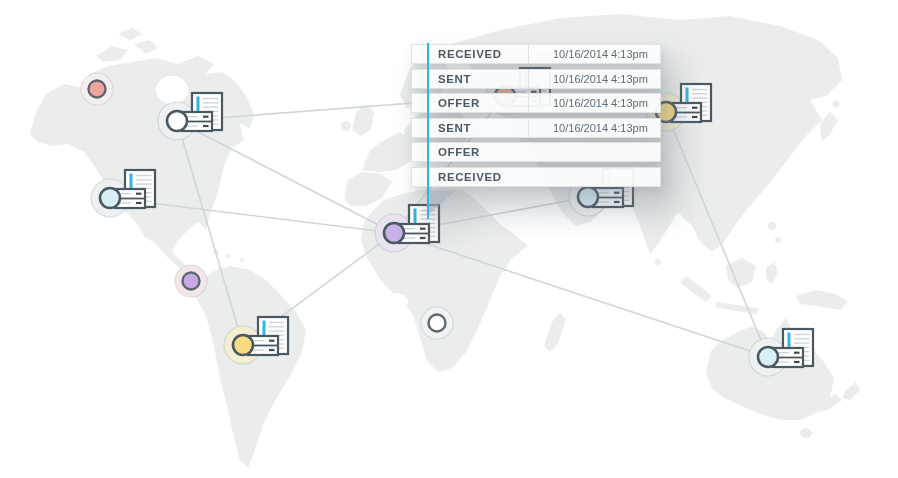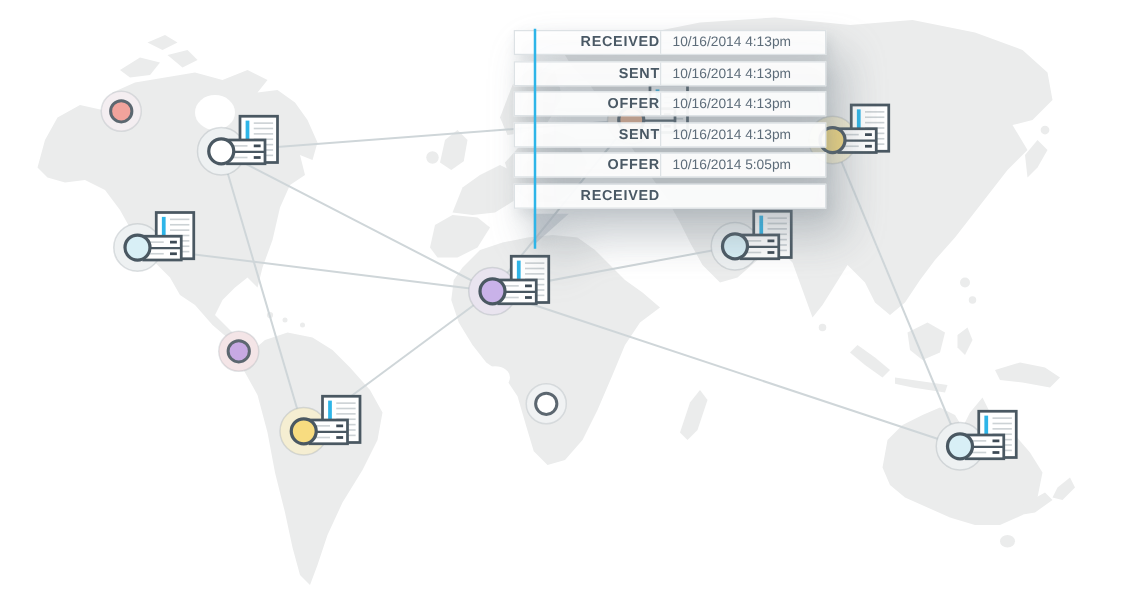--- a/index.html
+++ b/index.html
@@ -2,39 +2,38 @@
 <html><head>
 <meta charset="utf-8">
 <style>
   html,body{margin:0;padding:0;background:#ffffff;}
   body{width:898px;height:478px;overflow:hidden;font-family:"Liberation Sans",sans-serif;}
   .stage{position:relative;width:898px;height:478px;background:#ffffff;}
   #map-svg{position:absolute;left:0;top:0;}
 
   
   .popup{
-    position:absolute;left:411px;top:24px;width:250px;height:148px;
+    position:absolute;left:411px;top:44px;width:250px;height:148px;
     filter:drop-shadow(14px 20px 16px rgba(112,124,134,0.42)) drop-shadow(3px 5px 5px rgba(120,132,142,0.22));
-    text-align:right;
   }
   .popup-row{
     position:relative;z-index:1;
     height:20px;margin-bottom:4.6px;
     background:rgba(255,255,255,0.92);
     border:1px solid #dde2e5;
     box-sizing:border-box;
     display:flex;align-items:center;
   }
   .cell-type{
     width:116px;box-sizing:border-box;padding-left:26px;
     font-size:11.5px;font-weight:bold;letter-spacing:0.6px;color:#4a5965;
     white-space:nowrap;overflow:hidden;
   }
   .cell-time{
-    flex:1;box-sizing:border-box;padding-left:9px;
+    flex:1;box-sizing:border-box;padding-left:24px;
     border-left:1px solid #dde2e5;height:100%;display:flex;align-items:center;
     font-size:11px;color:#5d6c79;white-space:nowrap;
   }
   .popup-accent{
     position:absolute;z-index:2;left:15.5px;top:-1px;width:2.6px;height:176px;
     background:#2eb5e8;
   }
   .popup-tail{
     position:absolute;z-index:0;left:16px;top:147px;width:0;height:0;
     border-top:25px solid rgba(168,177,185,0.60);
@@ -273,21 +272,20 @@
     <div class="popup-row">
       <div class="cell-type">OFFER</div>
       <div class="cell-time">10/16/2014 4:13pm</div>
     </div>
     <div class="popup-row">
       <div class="cell-type">SENT</div>
       <div class="cell-time">10/16/2014 4:13pm</div>
     </div>
     <div class="popup-row">
       <div class="cell-type">OFFER</div>
-      <div class="cell-time">10/16/2014 5:05pm</div>
     </div>
     <div class="popup-row">
       <div class="cell-type">RECEIVED</div>
     </div>
 
     <div class="popup-accent"></div>
   </div>
 
 </div>
 

